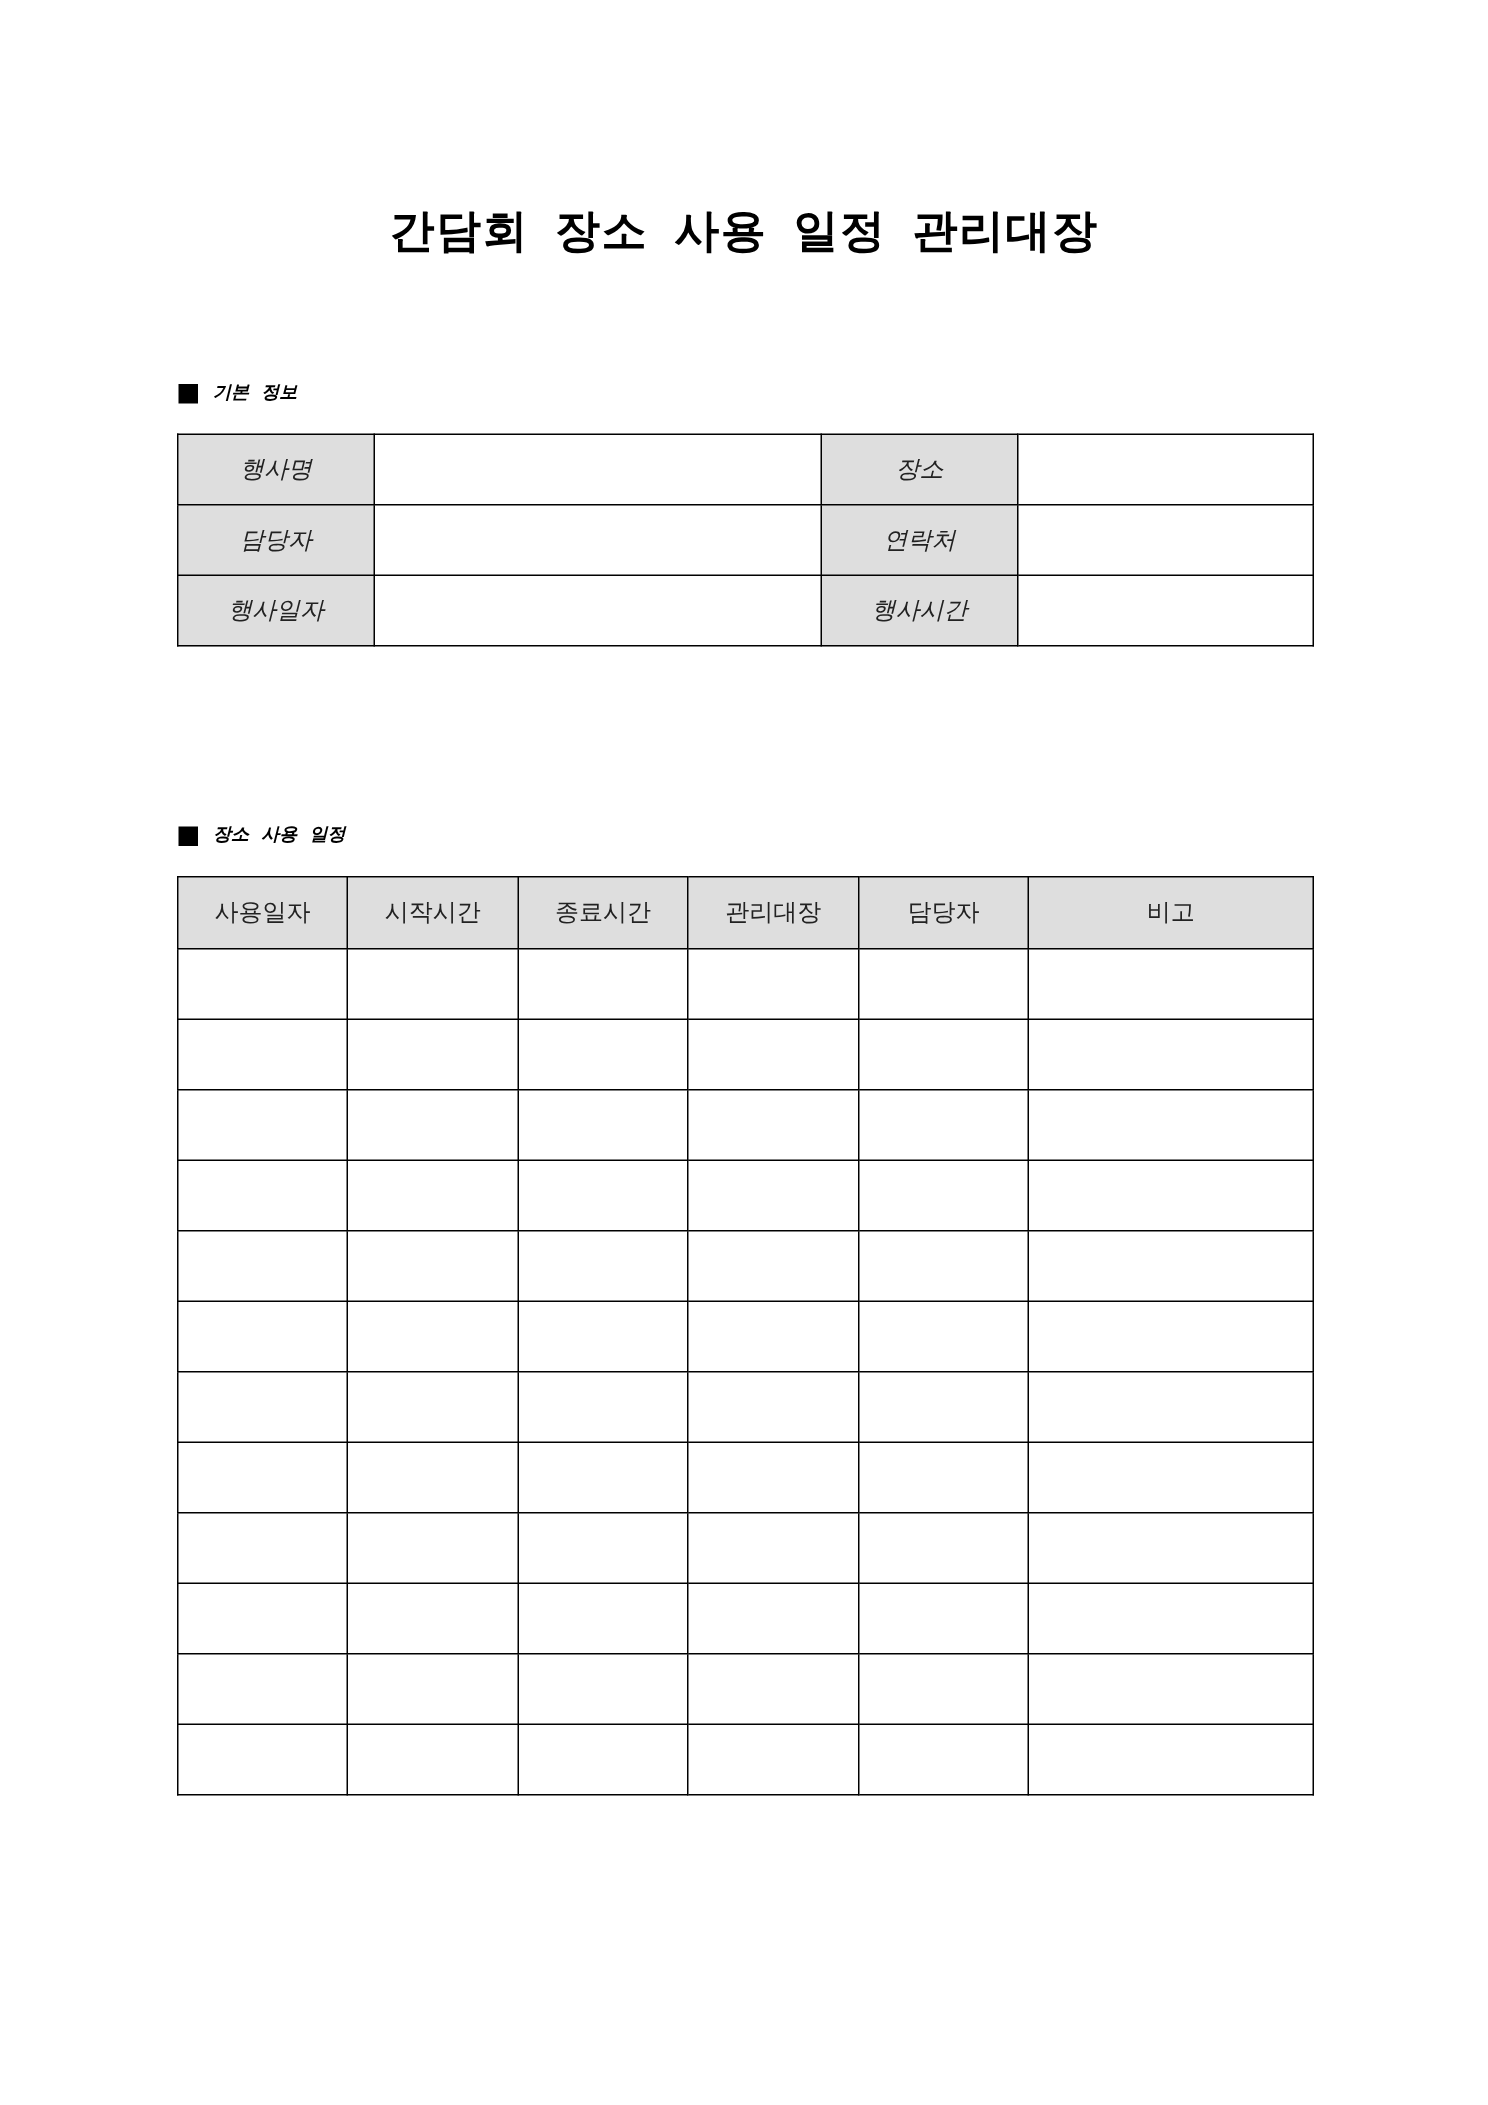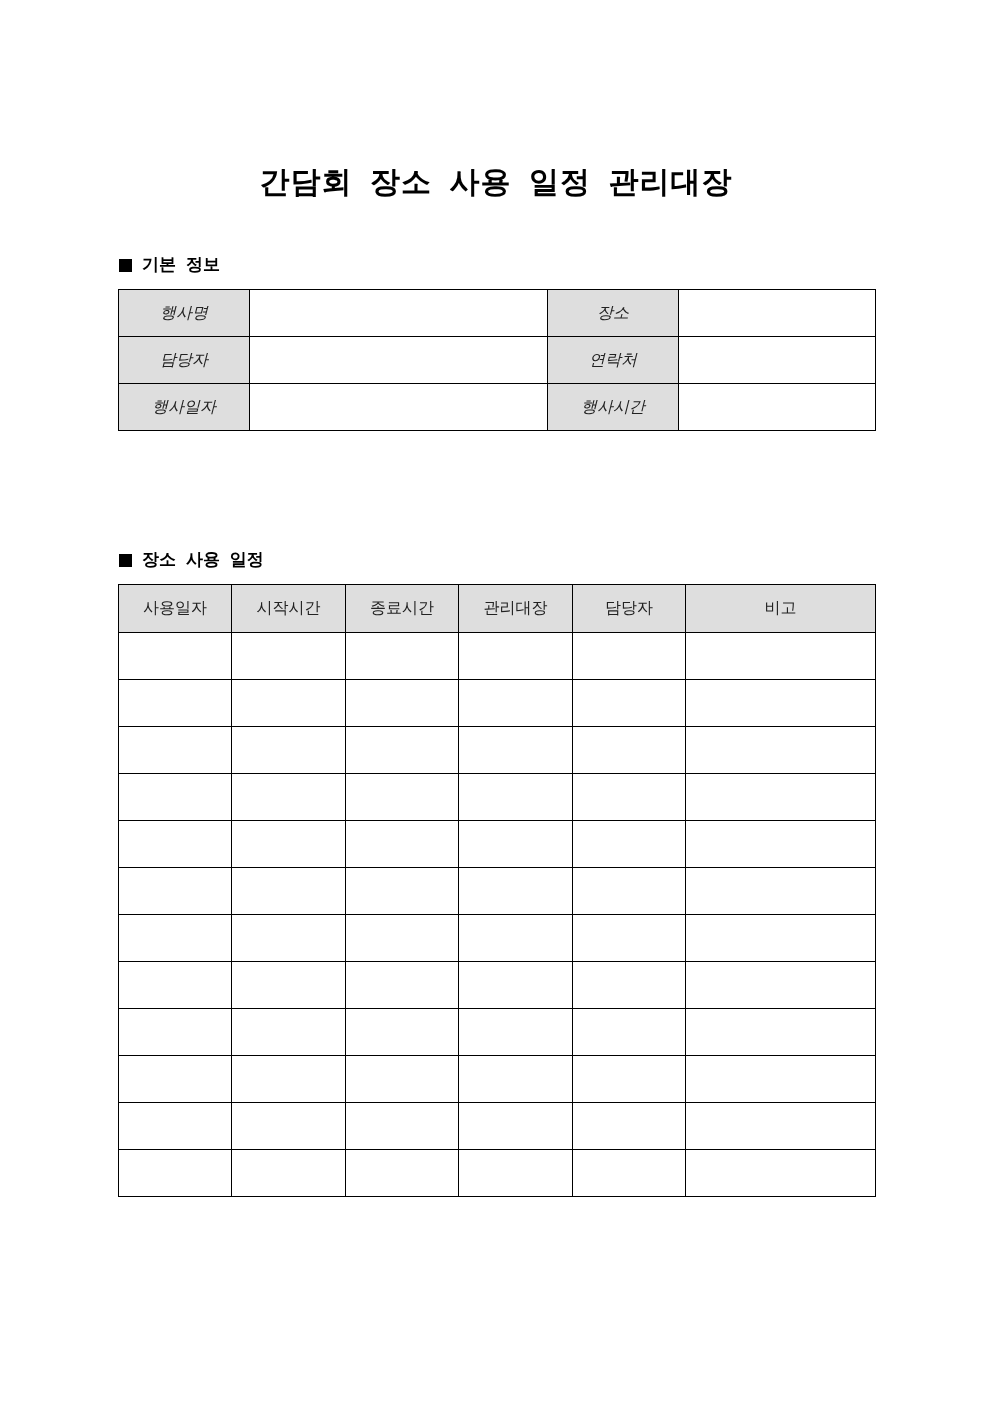--- a/index.html
+++ b/index.html
@@ -18,30 +18,30 @@
   .page-title {
     position: absolute;
     left: 0;
     top: 134px;
     width: 992px;
     text-align: center;
     font-size: 30px;
     font-weight: bold;
     letter-spacing: 1px;
     word-spacing: 6px;
-    margin-top: 28px;
   }
   .section-heading {
     position: absolute;
     left: 119px;
-    font-size: 17px;
+    font-size: 12px;
     font-weight: bold;
     display: flex;
     align-items: center;
     word-spacing: 4px;
+    font-style: italic;
   }
   .section-heading .square {
     display: inline-block;
     width: 13px;
     height: 13px;
     background: #000;
     margin-right: 10px;
     margin-top: 2px;
   }
   .section-basic { top: 253px; }

